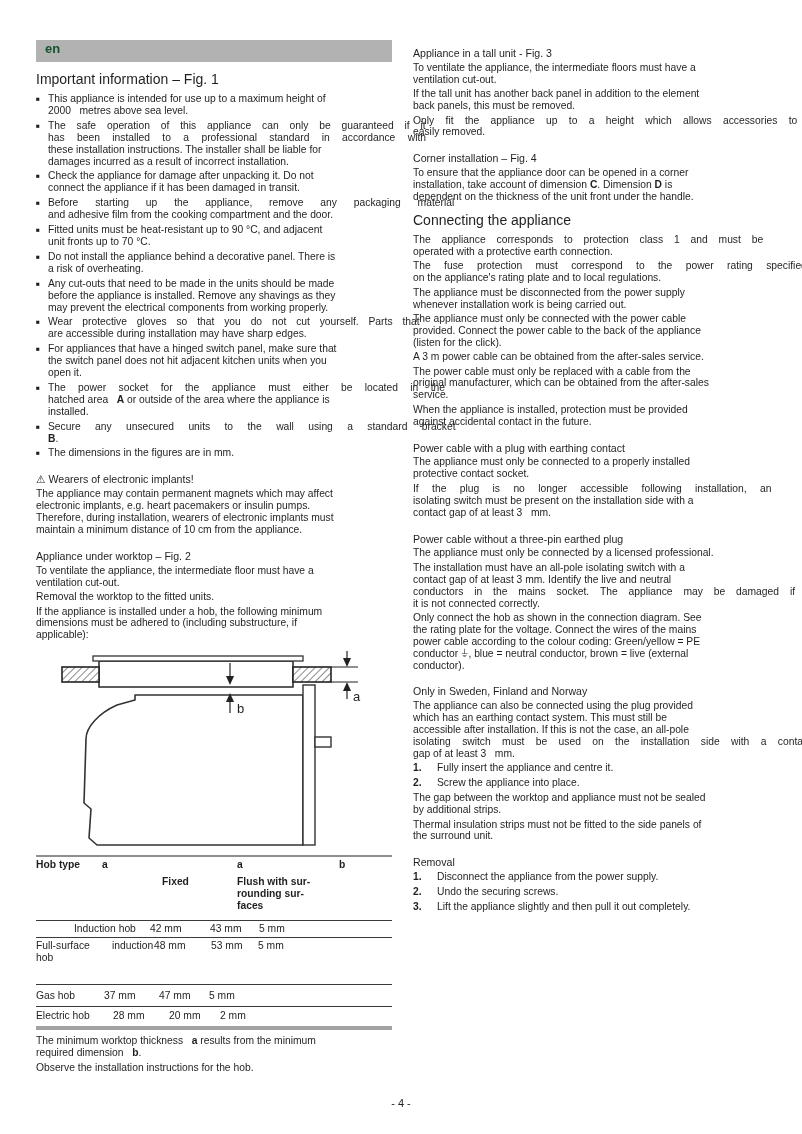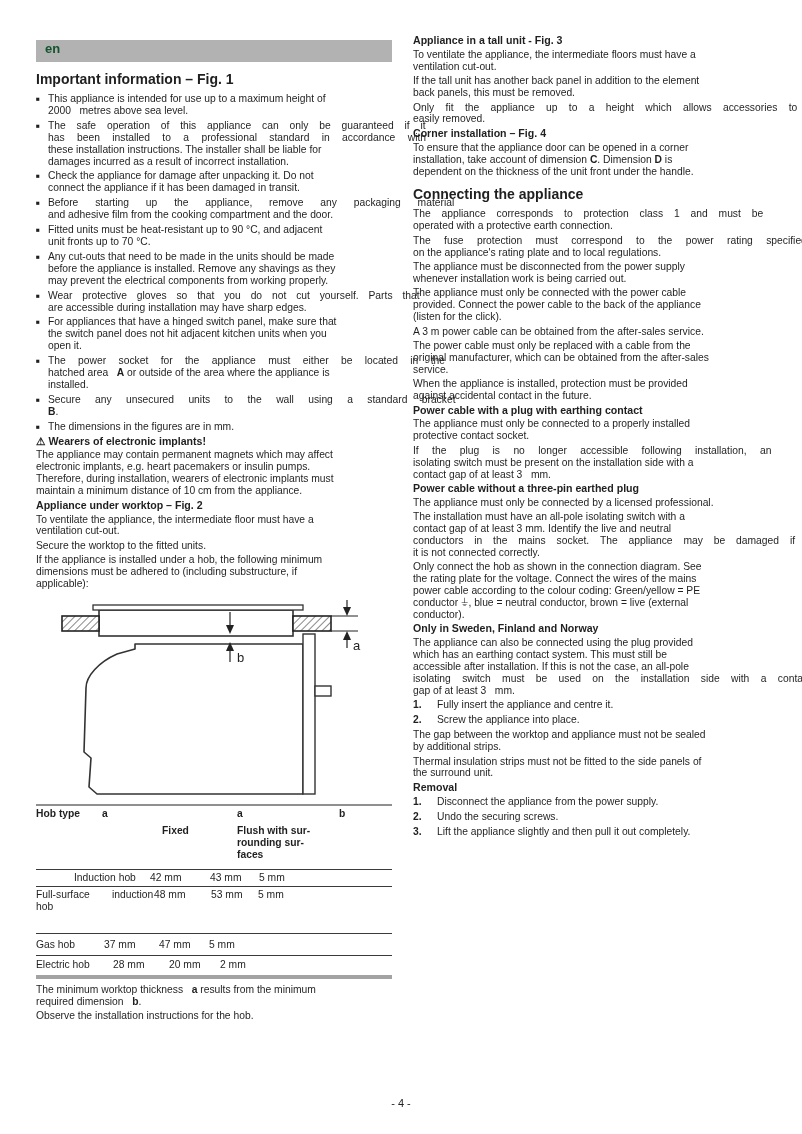--- a/index.html
+++ b/index.html
@@ -7,22 +7,22 @@
         font-family:"Liberation Sans",sans-serif;font-size:10.3px;line-height:11.9px;color:#1f1f1f;}
   .ln{white-space:pre;}
   b{font-weight:bold;}
   
   .banner{position:absolute;left:36px;top:40px;width:356px;height:22px;background:#b2b2b2;}
   .banner span{display:block;padding:3px 0 0 9px;font-size:13px;font-weight:bold;color:#14532d;}
   
   .leftcol{position:absolute;left:36px;top:62px;width:356px;}
   .rightcol{position:absolute;left:413px;top:33px;width:389px;}
   
-  .blk.h1{font-size:14px;font-weight:bold;line-height:17px;margin:9px 0 5px;}
-  .blk.h3{font-size:10.6px;font-weight:bold;margin:2px 0 2px;}
+  .blk.h1{font-size:14px;font-weight:normal;line-height:17px;margin:9px 0 5px;}
+  .blk.h3{font-size:10.6px;font-weight:normal;margin:15px 0 2px;}
   .blk.p{margin:0 0 2.5px;}
   .blk.bullet{position:relative;padding-left:12px;margin:0 0 3px;}
   .blk.bullet .mark{position:absolute;left:0;top:0;font-size:6.5px;line-height:11.9px;}
   .blk.num{display:flex;margin:0 0 3px;}
   .blk.num .numlbl{font-weight:bold;width:24px;flex:none;}
   
   .fig{display:block;margin:8px 0 0 0;}
   svg text{font-family:"Liberation Sans",sans-serif;font-size:13px;fill:#1f1f1f;}
   
   .tbl{border-top:2px solid #8f8f8f;border-bottom:4px solid #a3a3a3;}
@@ -73,20 +73,25 @@
           <div class="ln" style="word-spacing: 14px;">Before starting up the appliance, remove any packaging material</div>
           <div class="ln">and adhesive film from the cooking compartment and the door.</div>
         </div>
         <div class="blk bullet">
           <span class="mark">■</span>
           <div class="ln">Fitted units must be heat-resistant up to 90 °C, and adjacent</div>
           <div class="ln">unit fronts up to 70 °C.</div>
         </div>
         <div class="blk bullet">
           <span class="mark">■</span>
+          <div class="ln">Do not install the appliance behind a decorative panel. There is</div>
+          <div class="ln">a risk of overheating.</div>
+        </div>
+        <div class="blk bullet">
+          <span class="mark">■</span>
           <div class="ln">Any cut-outs that need to be made in the units should be made</div>
           <div class="ln">before the appliance is installed. Remove any shavings as they</div>
           <div class="ln">may prevent the electrical components from working properly.</div>
         </div>
         <div class="blk bullet">
           <span class="mark">■</span>
           <div class="ln" style="word-spacing: 7px;">Wear protective gloves so that you do not cut yourself. Parts that</div>
           <div class="ln">are accessible during installation may have sharp edges.</div>
         </div>
         <div class="blk bullet">
@@ -120,21 +125,21 @@
           <div class="ln">maintain a minimum distance of 10 cm from the appliance.</div>
         </div>
         <div class="blk h3">
           <div class="ln">Appliance under worktop – Fig. 2</div>
         </div>
         <div class="blk p">
           <div class="ln">To ventilate the appliance, the intermediate floor must have a</div>
           <div class="ln">ventilation cut-out.</div>
         </div>
         <div class="blk p">
-          <div class="ln">Secure the worktop to the fitted units.</div>
+          <div class="ln">Removal the worktop to the fitted units.</div>
         </div>
         <div class="blk p">
           <div class="ln">If the appliance is installed under a hob, the following minimum</div>
           <div class="ln">dimensions must be adhered to (including substructure, if</div>
           <div class="ln">applicable):</div>
         </div>
       </div>
 
     <svg class="fig" width="356" height="206" viewBox="0 0 356 206">
       <defs>

